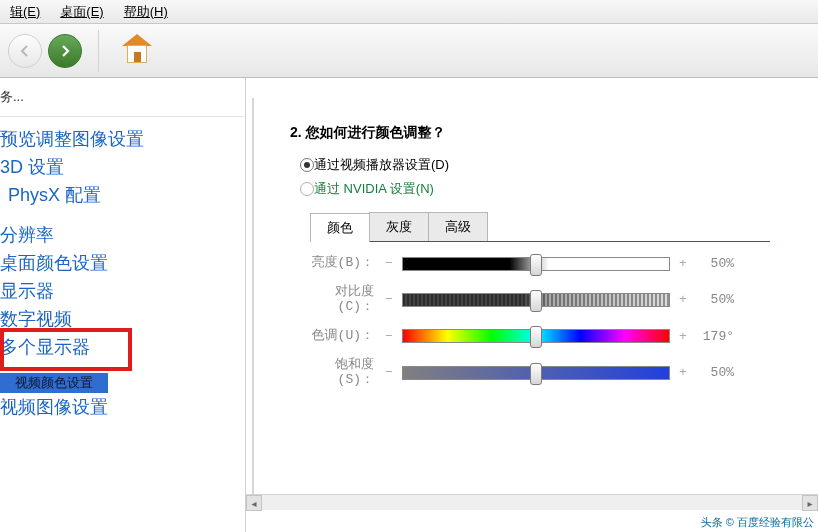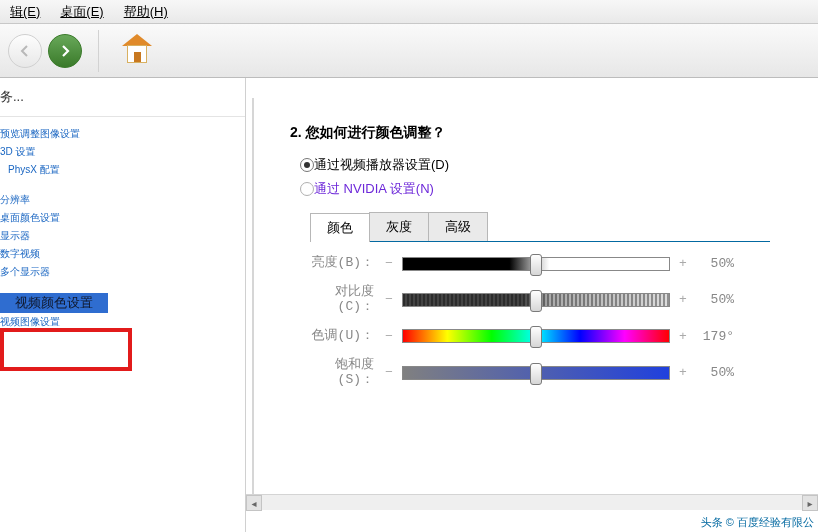--- a/index.html
+++ b/index.html
@@ -19,33 +19,33 @@
   .home-icon { width: 36px; height: 34px; position: relative; }
   .home-roof { position:absolute; top:0; left:3px; width:0; height:0; border-left:15px solid transparent; border-right:15px solid transparent; border-bottom:12px solid #e08a2a; }
   .home-body { position:absolute; top:11px; left:8px; width:20px; height:18px; background:#fff; border:1px solid #d8b060; }
   .home-door { position:absolute; bottom:0; left:6px; width:7px; height:10px; background:#c87820; }
 
   .body { position: absolute; top: 78px; bottom: 0; left: 0; right: 0; display: flex; }
 
   
   .nav { width: 246px; border-right: 1px solid #d0d0d0; padding: 6px 0 0 0; background:#fff; position:relative; }
   .nav-title { font-size: 13px; color:#333; padding: 4px 0 10px 0; border-bottom:1px solid #e4e4e4; margin-bottom:8px; }
-  .nav a { display:block; color:#1a66c2; padding: 2px 0; font-size: 10px; cursor:pointer; }
+  .nav a { display:block; color:#1a66c2; padding: 2px 0; font-size: 18px; cursor:pointer; }
   .nav .group { margin-top: 12px; }
   .nav .sel { background:#2f6dd0; color:#0f172a; display:inline-block; padding:1px 15px; }
   .redbox { position:absolute; left:0; top:250px; width:132px; height:43px; border:4px solid #e21b1b; pointer-events:none; }
 
   
   .main { flex:1; position:relative; background:#fff; padding: 26px 10px 0 44px; overflow:hidden;margin-top:20px; }
   .main::before { content:""; position:absolute; left:6px; top:0; bottom:36px; width:2px; background:#d6d6d6; }
   .q-title { font-weight:bold; font-size:14px; margin-bottom:14px; }
   .radio-row { display:flex; align-items:center; font-size:13px; margin:6px 0 6px 10px; }
   .radio { width:14px; height:14px; border:1px solid #777; border-radius:50%; display:inline-flex; align-items:center; justify-content:center; background:#fff; }
   .radio .dot { width:6px; height:6px; background:#333; border-radius:50%; }
-  .radio-row.disabled { color:#6d28d9; }
+  .radio-row.disabled { color:#15803d; }
   .radio-row.disabled .radio { border-color:#b0b0b0; }
 
   
   .tabs { margin: 14px 0 0 20px; display:flex; border-bottom:1px solid #0369a1; width: 460px; }
   .tab { padding:5px 16px 4px; border:1px solid #b7b7b7; border-bottom:none; margin-right:-1px; background:#eaeaea; font-size:13px; cursor:default; }
   .tab.active { background:#fff; position:relative; top:1px; padding-bottom:5px; }
 
   
   .sliders { margin: 14px 0 0 20px; width:470px; }
   .srow { display:flex; align-items:center; margin: 14px 0; color:#888; font-size:13px;font-family:Liberation Mono, monospace; }

